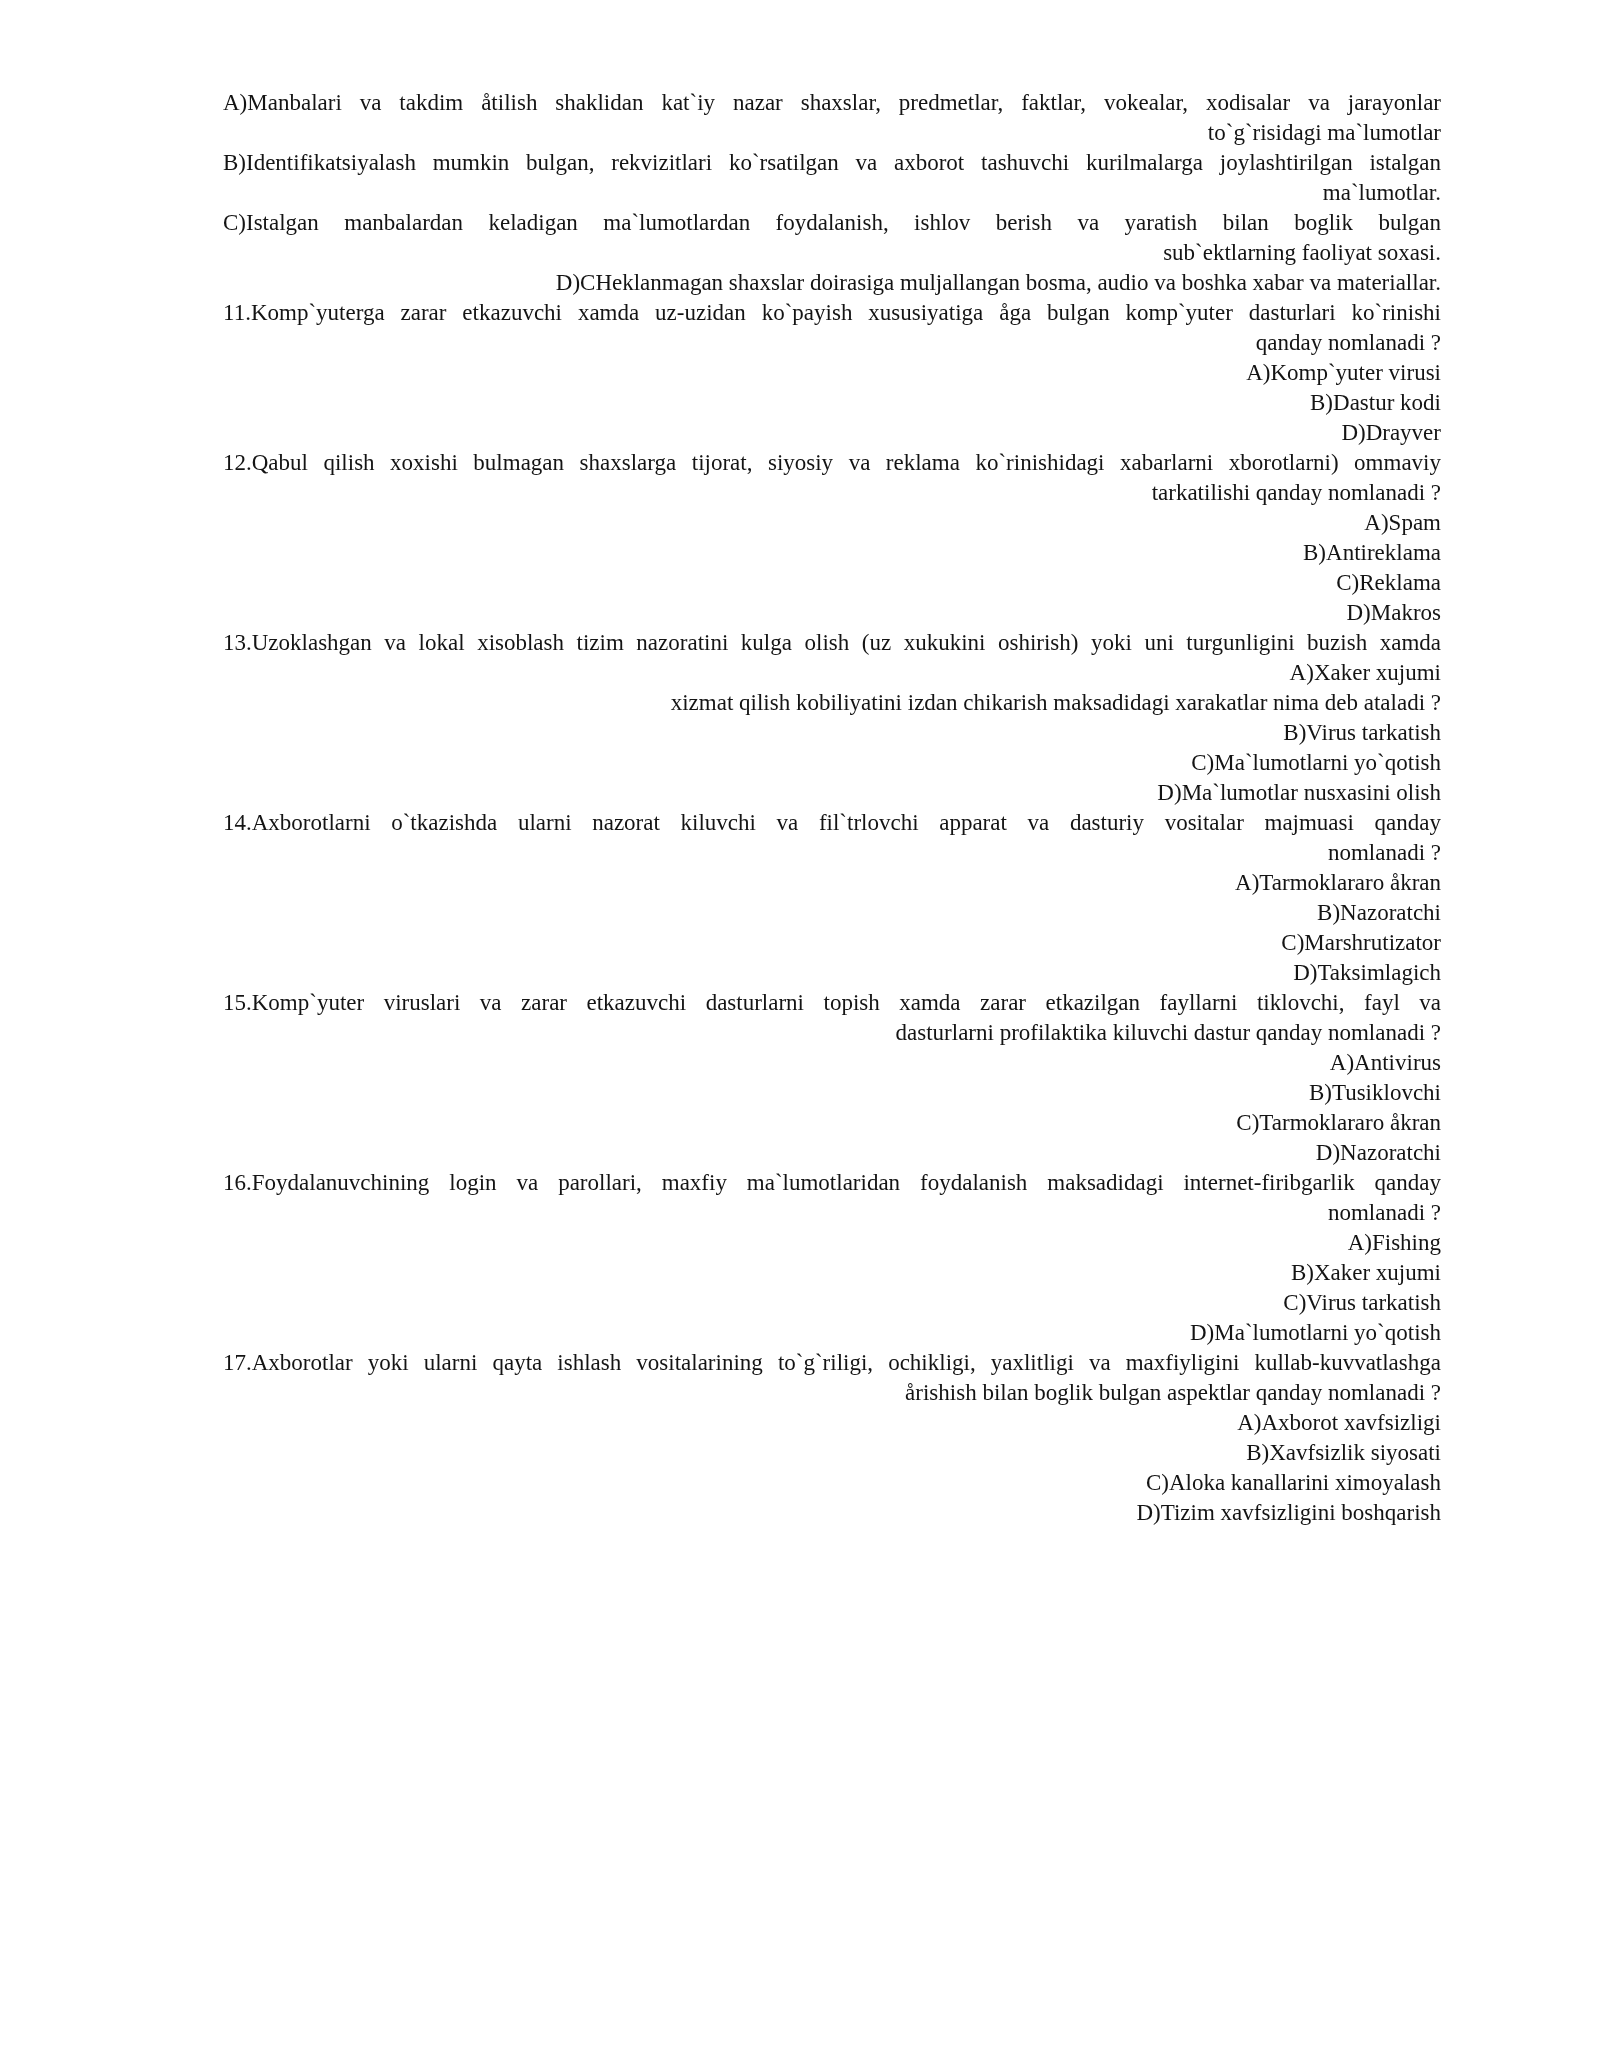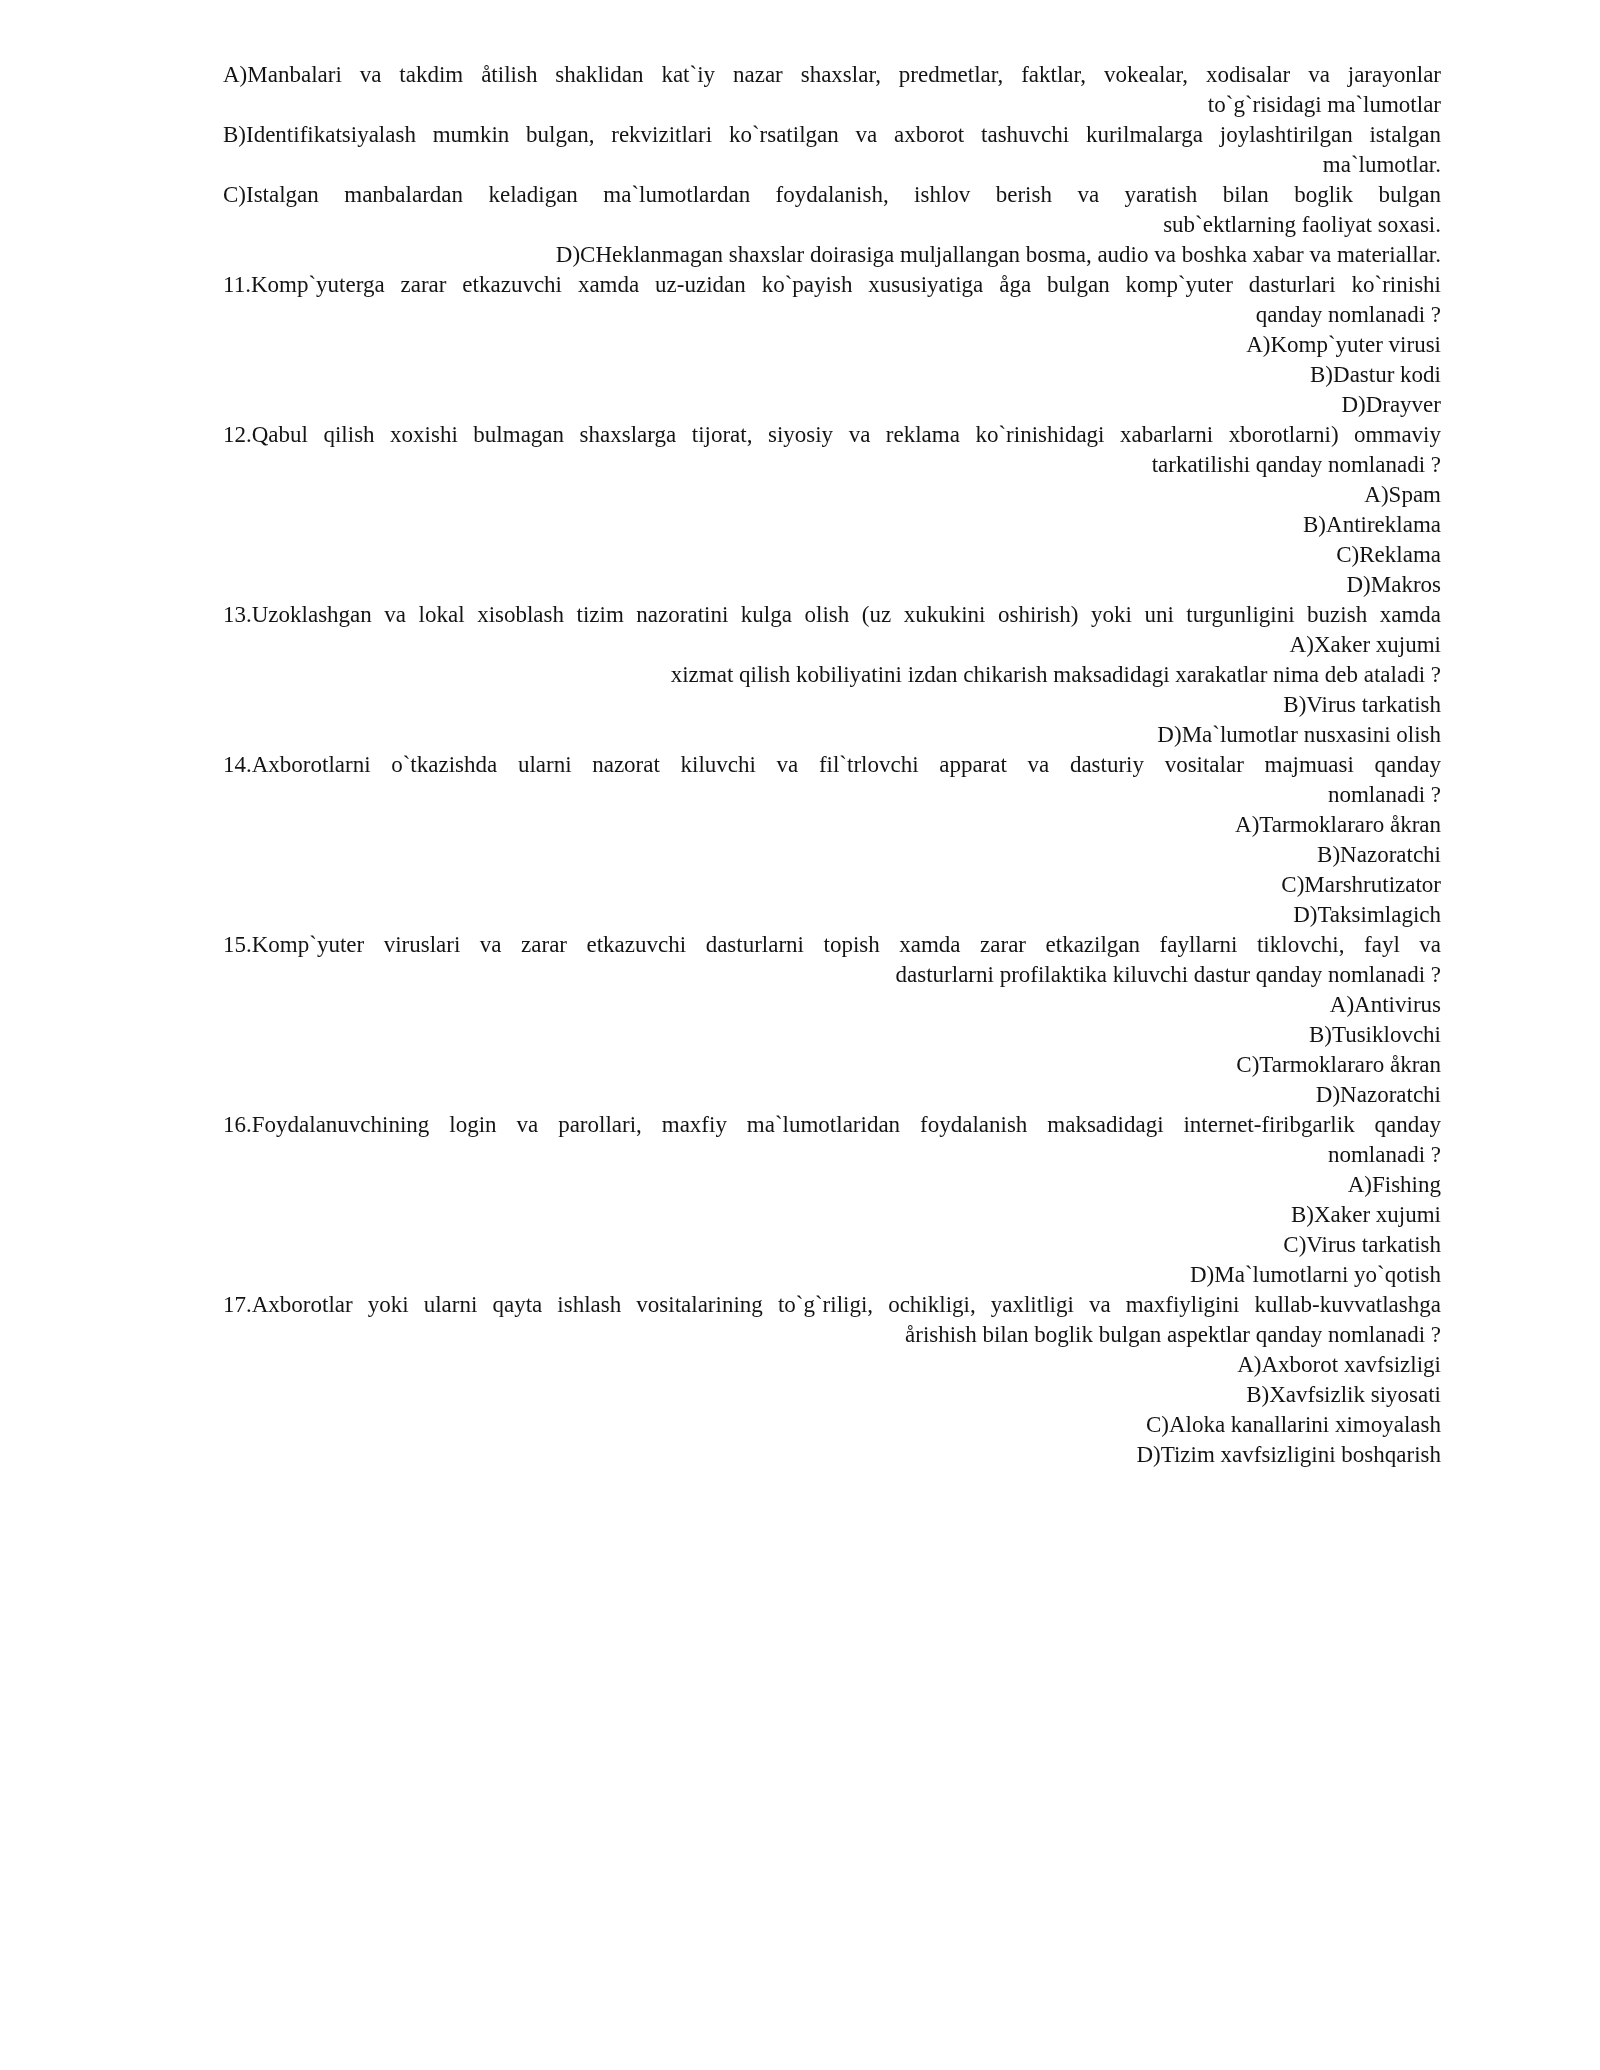--- a/index.html
+++ b/index.html
@@ -6,21 +6,21 @@
   body {
     width: 1600px;
     height: 2070px;
     background: #ffffff;
     overflow: hidden;
   }
   .doc {
     box-sizing: border-box;
     width: 1556px;
     height: 2070px;
-    padding: 60px 115px 0 223px;
+    padding: 88px 115px 0 223px;
     font-family: "Liberation Serif", "DejaVu Serif", serif;
     font-size: 23px;
     line-height: 30px;
     color: #141414;
   }
   .doc p {
     margin: 0;
     padding: 0;
     text-align: right;
     white-space: normal;
@@ -62,20 +62,21 @@
     <p>B)Antireklama</p>
     <p>C)Reklama</p>
     <p>D)Makros</p>
   </section>
 
   <section class="qblock">
     <p class="jl">13.Uzoklashgan va lokal xisoblash tizim nazoratini kulga olish (uz xukukini oshirish) yoki uni turgunligini buzish xamda</p>
     <p>A)Xaker xujumi</p>
     <p>xizmat qilish kobiliyatini izdan chikarish maksadidagi xarakatlar nima deb ataladi ?</p>
     <p>B)Virus tarkatish</p>
+    <p>C)Ma`lumotlarni yo`qotish</p>
     <p>D)Ma`lumotlar nusxasini olish</p>
   </section>
 
   <section class="qblock">
     <p class="jl">14.Axborotlarni o`tkazishda ularni nazorat kiluvchi va fil`trlovchi apparat va dasturiy vositalar majmuasi qanday</p>
     <p>nomlanadi ?</p>
     <p>A)Tarmoklararo åkran</p>
     <p>B)Nazoratchi</p>
     <p>C)Marshrutizator</p>
     <p>D)Taksimlagich</p>

